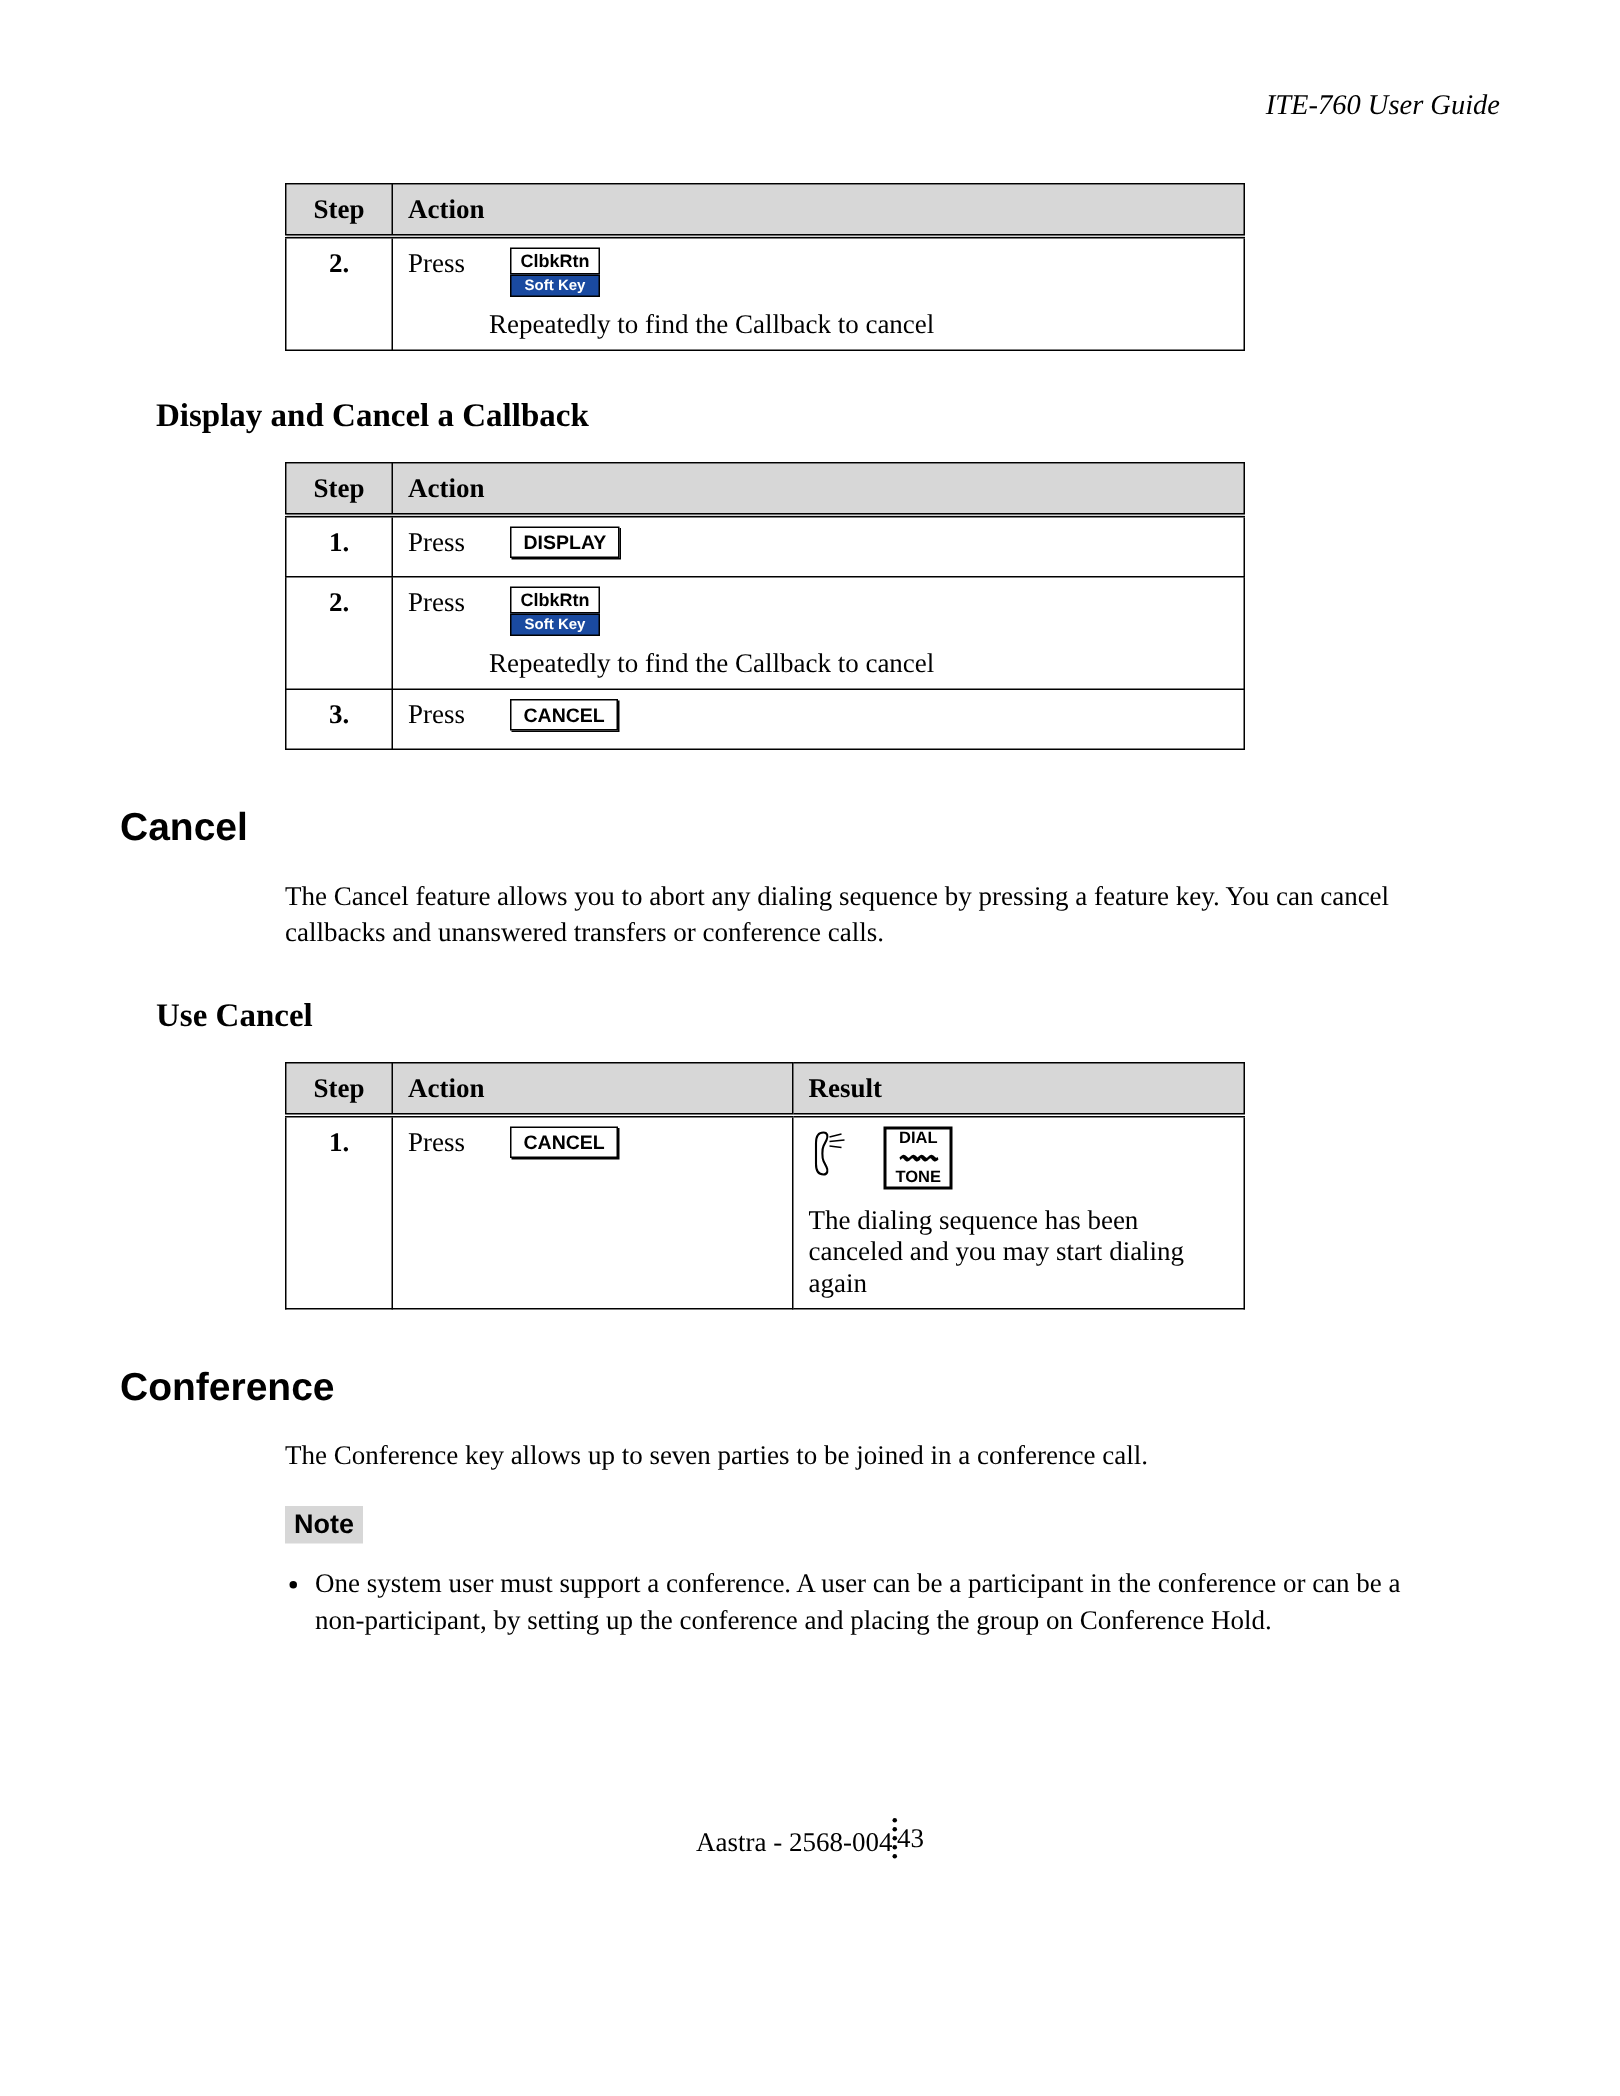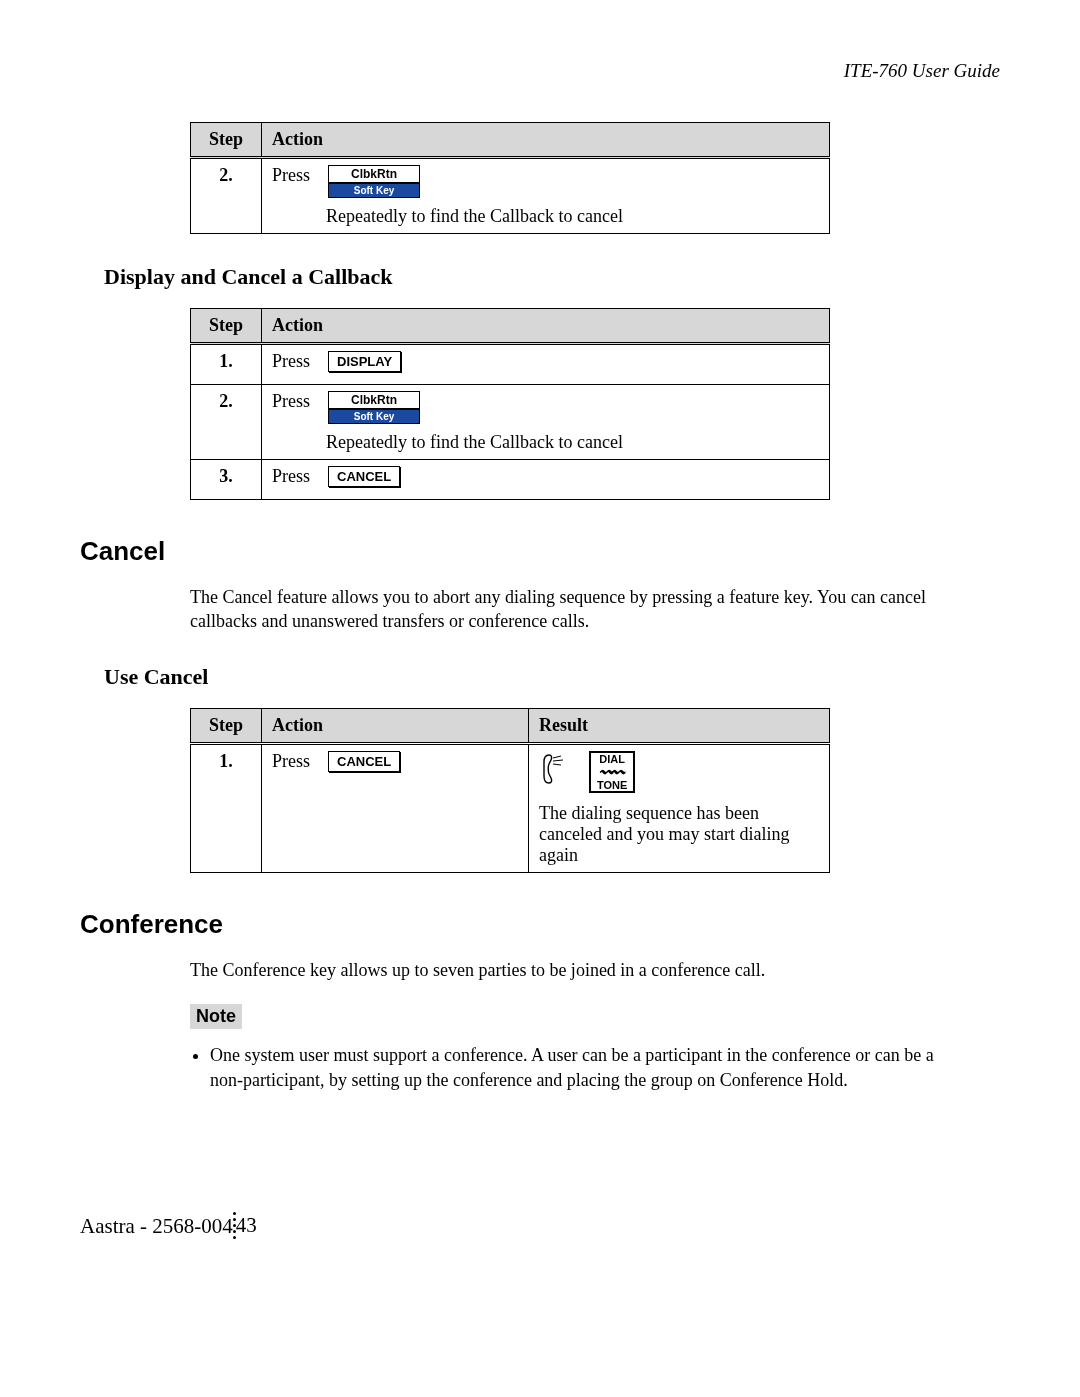--- a/index.html
+++ b/index.html
@@ -91,41 +91,41 @@
     box-shadow: 1px 1px 0 #000;
   }
   .softkey-wrap {
     display: inline-block;
     vertical-align: top;
     margin-left: 8px;
     text-align: center;
   }
   .softkey-top {
     border: 1.5px solid #000;
-    padding: 1px 22px;
+    padding: 1px 6px;
     font-family: Helvetica, Arial, sans-serif;
     font-weight: bold;
     font-size: 12px;
     background: #fff;
     display: block;
   }
   .softkey-bottom {
     background: #1a4aa0;
     color: #fff;
     font-family: Helvetica, Arial, sans-serif;
     font-size: 10px;
     font-weight: bold;
     padding: 1px 4px;
     display: block;
     border: 1px solid #000;
   }
   .action-line {
     display: flex;
     align-items: flex-start;
-    gap: 4px;
+    gap: 16px;
     margin-bottom: 6px;
   }
   .action-desc {
     margin-top: 8px;
     margin-left: 54px;
   }
   .result-box {
     display: flex;
     align-items: center;
     gap: 22px;
@@ -141,23 +141,23 @@
     font-family: Helvetica, Arial, sans-serif;
     font-weight: bold;
     font-size: 11px;
     text-align: center;
     line-height: 1.1;
   }
   .dial-tone .wave { font-size: 13px; letter-spacing: -1px; }
   .footer {
     margin-top: 120px;
     display: flex;
-    justify-content: flex-start;
+    justify-content: center;
     align-items: flex-end;
-    font-size: 21px;
+    font-size: 18px;
   }
   .footer-right {
     display: flex;
     align-items: center;
   }
   .dots-vert {
     display: flex;
     flex-direction: column;
     gap: 3px;
   }

